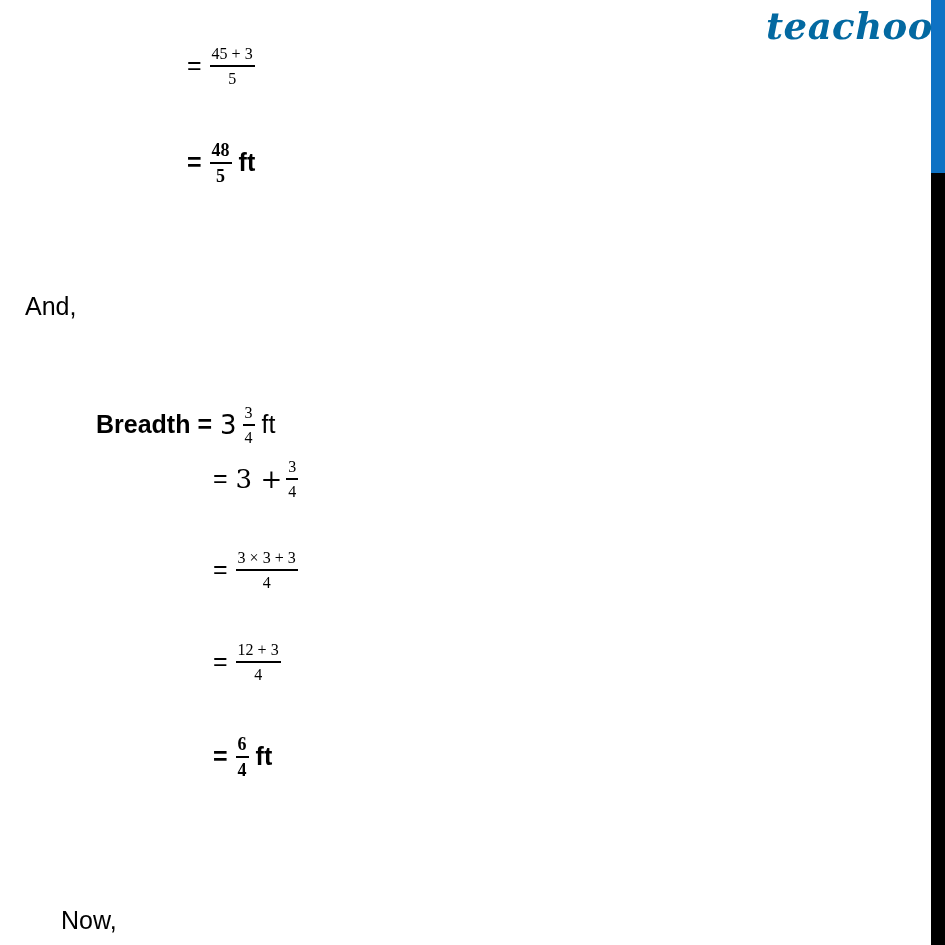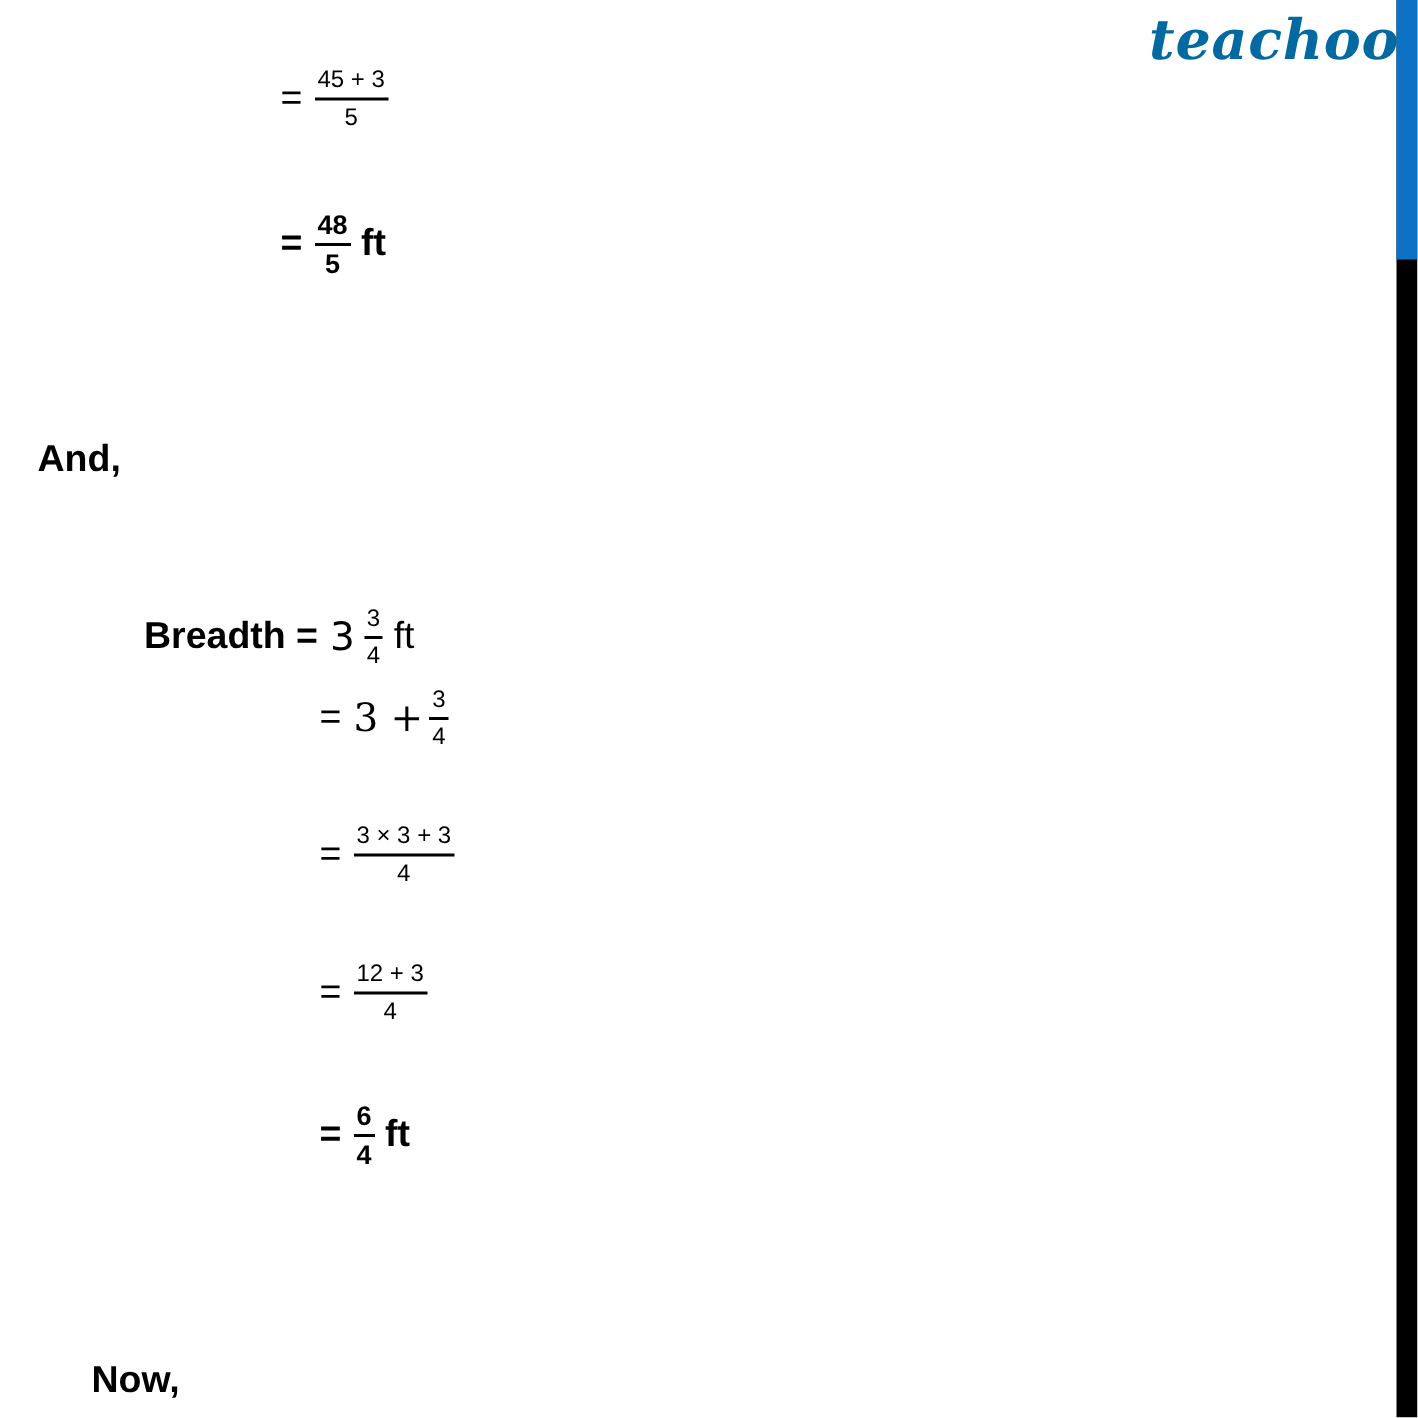--- a/index.html
+++ b/index.html
@@ -51,21 +51,21 @@
     .eq {
       font-size: 25px;
       margin-right: 8px;
     }
     .eq.bold { font-weight: bold; }
     .frac {
       display: inline-flex;
       flex-direction: column;
       align-items: center;
       vertical-align: middle;
-      font-family: Liberation Sans, sans-serif;
+      font-family: Liberation Serif, serif;
       text-align: center;
     }
     .frac .num, .frac .den {
       font-size: 17px;
       line-height: 20px;
       padding: 0 2px;
     }
     .frac .bar {
       height: 1.5px;
       background: #000;
@@ -80,21 +80,20 @@
       font-size: 16px;
       line-height: 19px;
     }
     .unit {
       font-size: 25px;
       margin-left: 7px;
     }
     .unit.bold { font-weight: bold; }
     .plain-text {
       font-size: 25px;
-      font-weight: bold;
     }
     .label-bold {
       font-weight: bold;
       font-size: 25px;
       margin-right: 8px;
     }
     .math-big {
       font-family: "DejaVu Serif", serif;
       font-size: 26px;
       margin-right: 4px;

